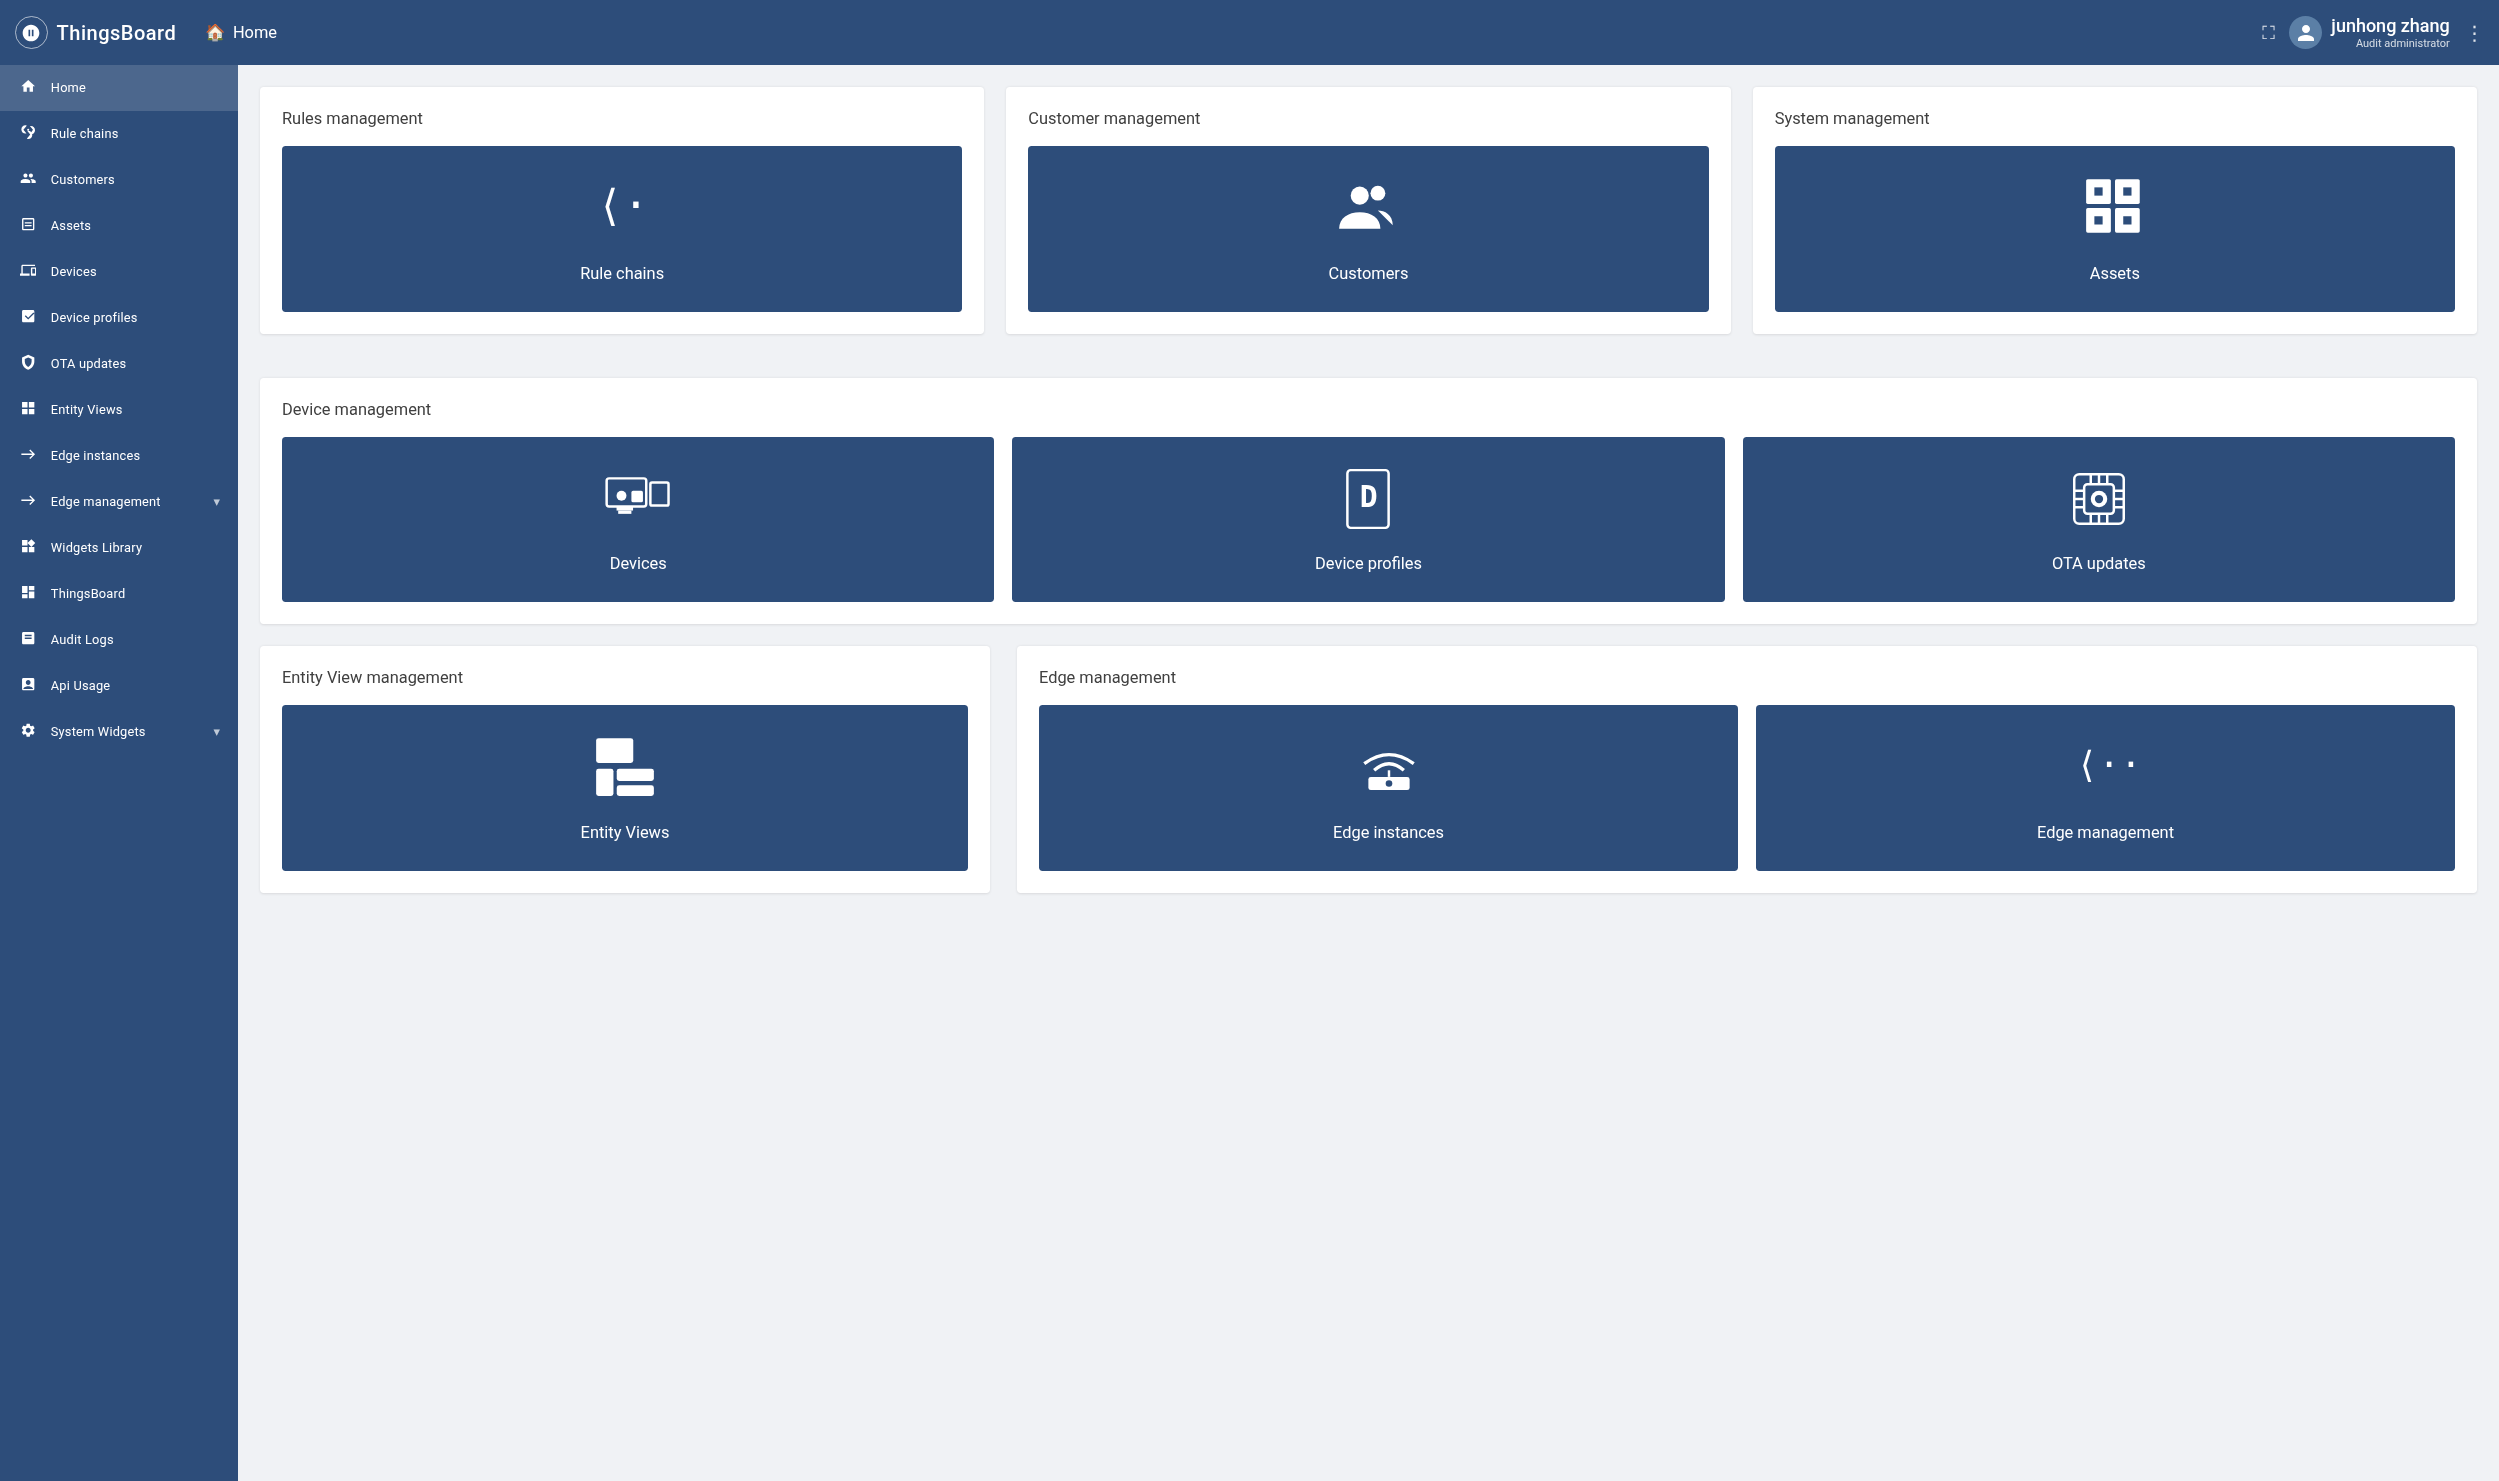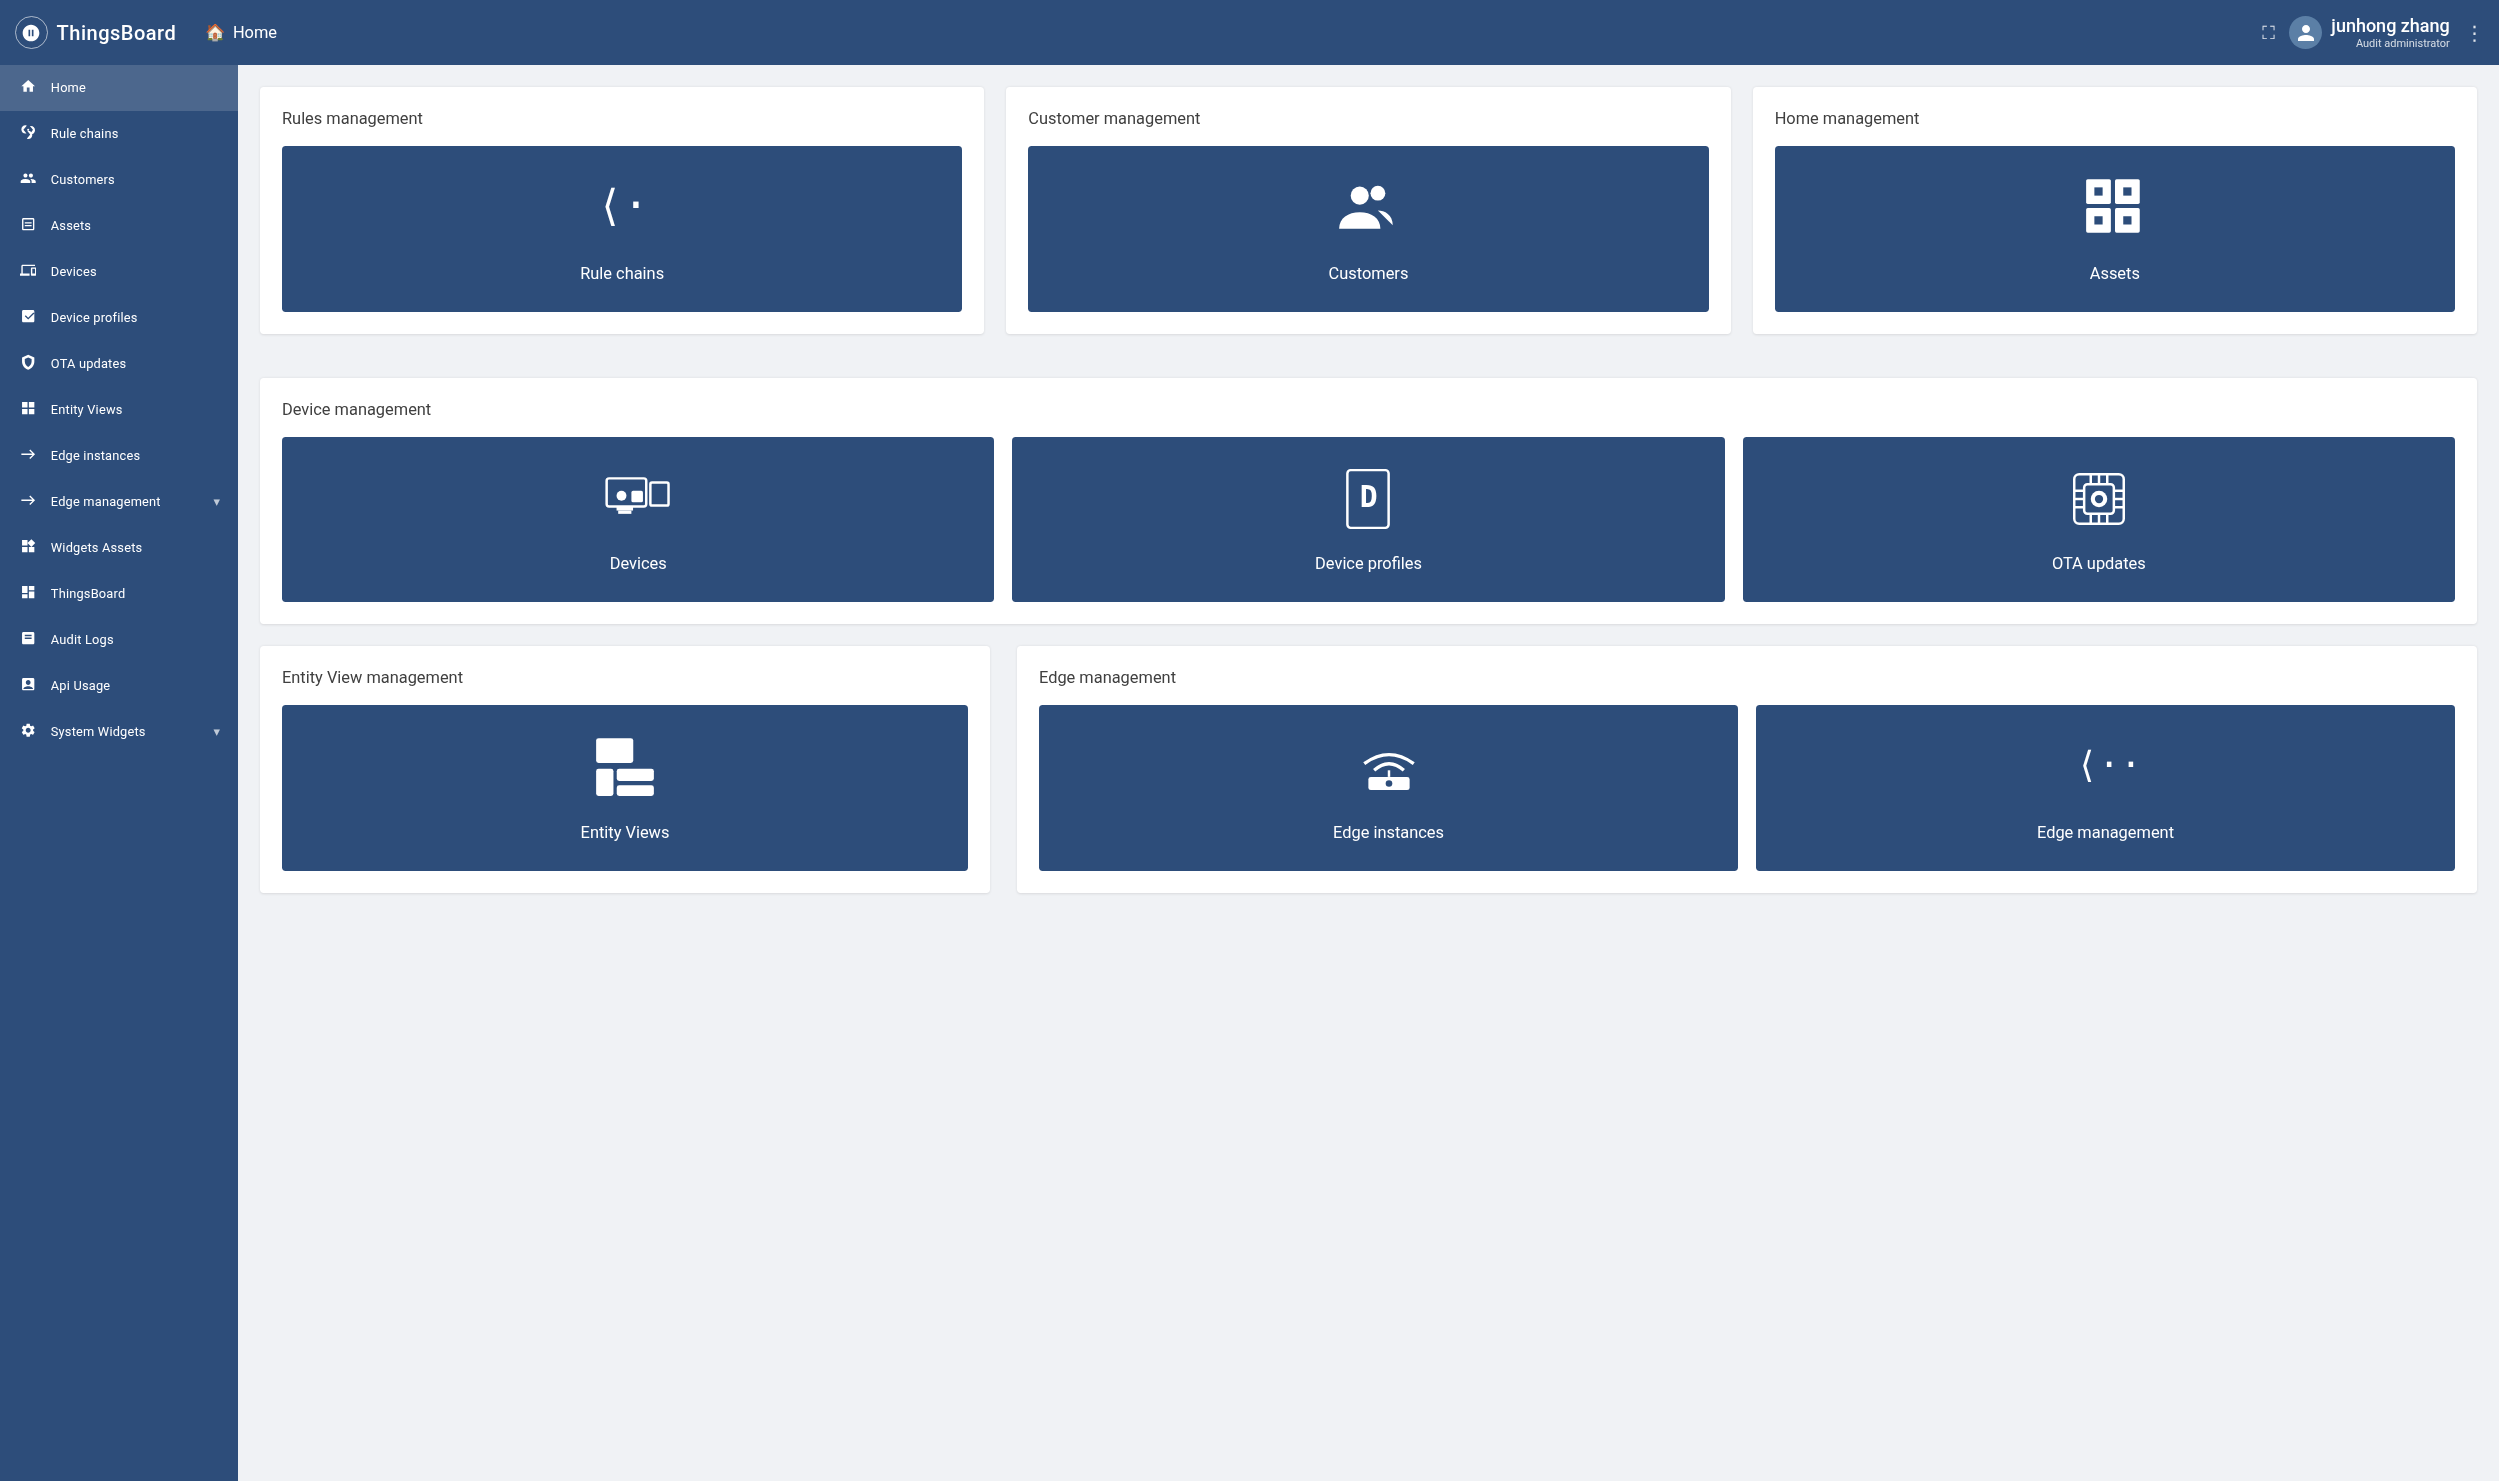--- a/index.html
+++ b/index.html
@@ -290,21 +290,21 @@
       <span class="si-label">Edge management</span>
       <span class="si-chevron">▾</span>
     </div>
 
     <div class="sidebar-item">
       <span class="si-icon">
         <svg width="16.4" height="16.4" viewBox="0 0 24 24" fill="white">
             <path d="M13 13v8h8v-8h-8zM3 21h8v-8H3v8zM3 3v8h8V3H3zm13.66-1.31L11 7.34 16.66 13l5.66-5.66-5.66-5.65z"></path>
           </svg>
       </span>
-      <span class="si-label">Widgets Assets</span>
+      <span class="si-label">Widgets Library</span>
     </div>
 
     <div class="sidebar-item">
       <span class="si-icon">
         <svg width="16.4" height="16.4" viewBox="0 0 24 24" fill="white">
             <path d="M3 13h8V3H3v10zm0 8h8v-6H3v6zm10 0h8V11h-8v10zm0-18v6h8V3h-8z"></path>
           </svg>
       </span>
       <span class="si-label">ThingsBoard</span>
     </div>
@@ -368,21 +368,21 @@
                 <circle cx="52" cy="22" r="9"></circle>
                 <path d="M52 43c8 0 18 5 18 18"></path>
               </svg>
             </div>
             <div class="card-label">Customers</div>
           </div>
         </div>
       </div>
 
       <div class="section">
-        <div class="section-title">Home management</div>
+        <div class="section-title">System management</div>
         <div class="cards-grid" style="grid-template-columns:1fr;">
           <div class="card">
             <div class="card-icon">
               <svg viewBox="0 0 80 80" fill="white">
                 <rect x="5" y="5" width="30" height="30" rx="2"></rect>
                 <rect x="40" y="5" width="30" height="30" rx="2"></rect>
                 <rect x="5" y="40" width="30" height="30" rx="2"></rect>
                 <rect x="40" y="40" width="30" height="30" rx="2"></rect>
                 <rect x="15" y="15" width="10" height="10" fill="#2d4d7a"></rect>
                 <rect x="50" y="15" width="10" height="10" fill="#2d4d7a"></rect>

